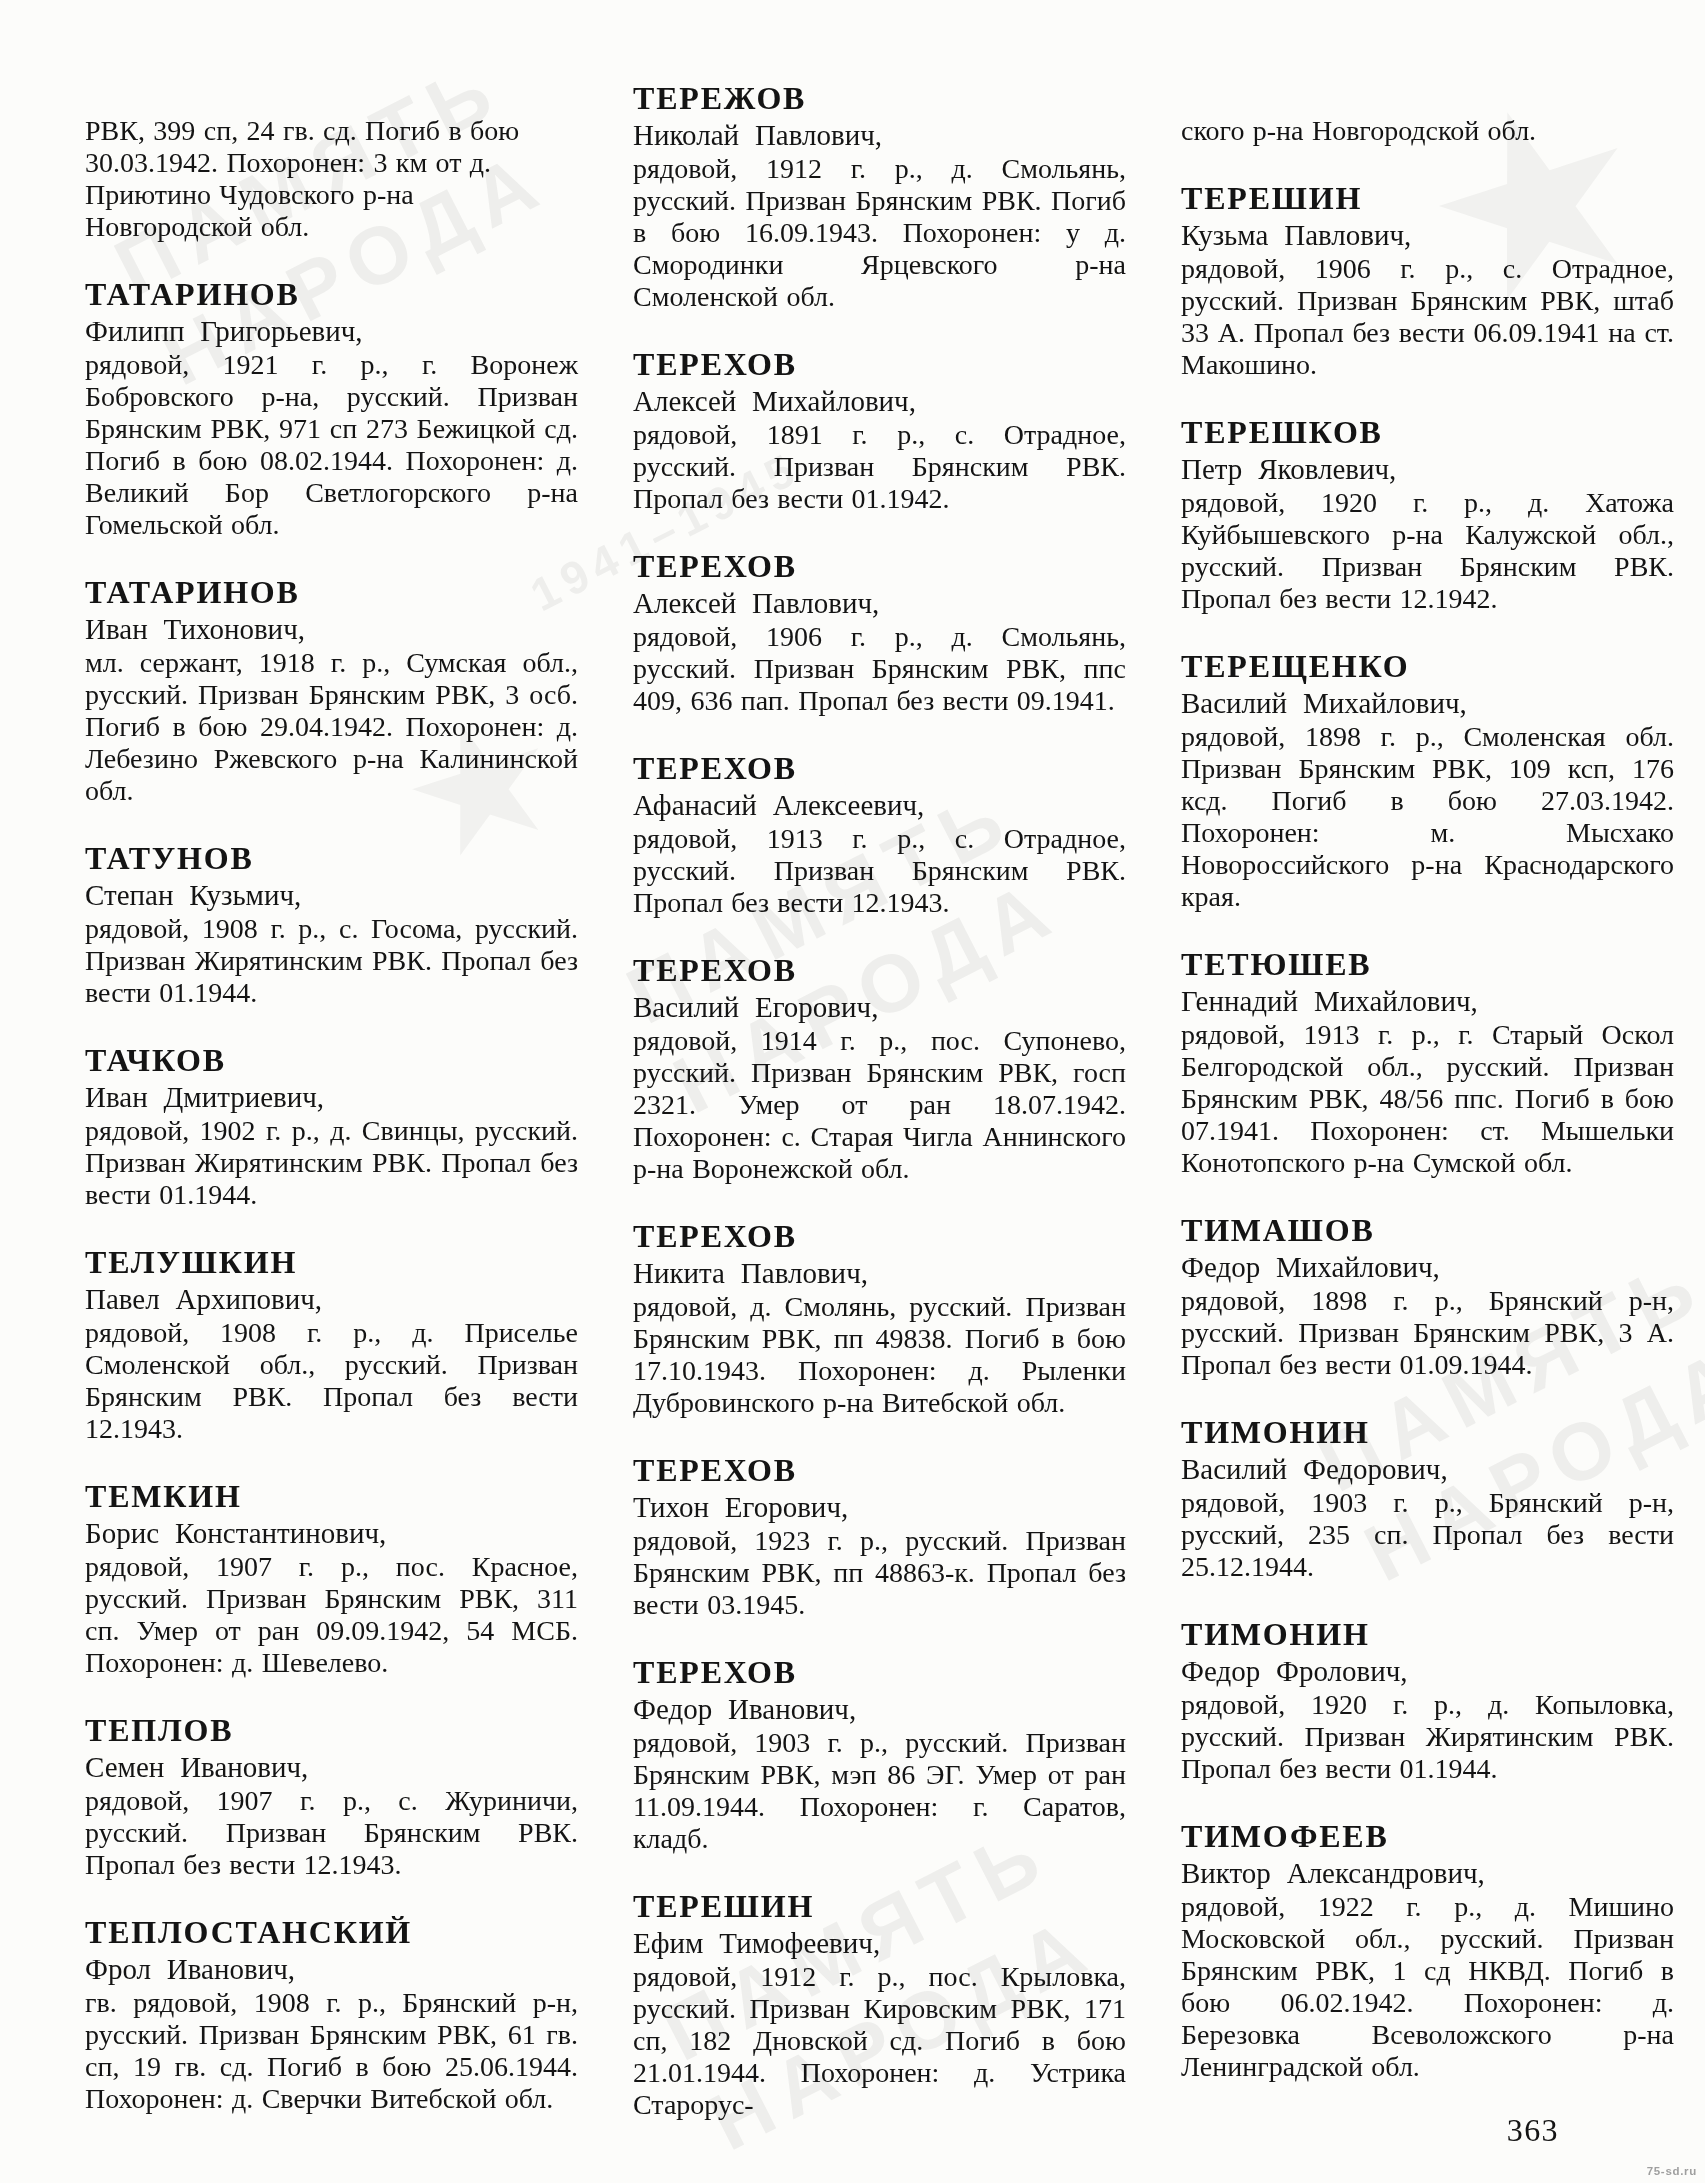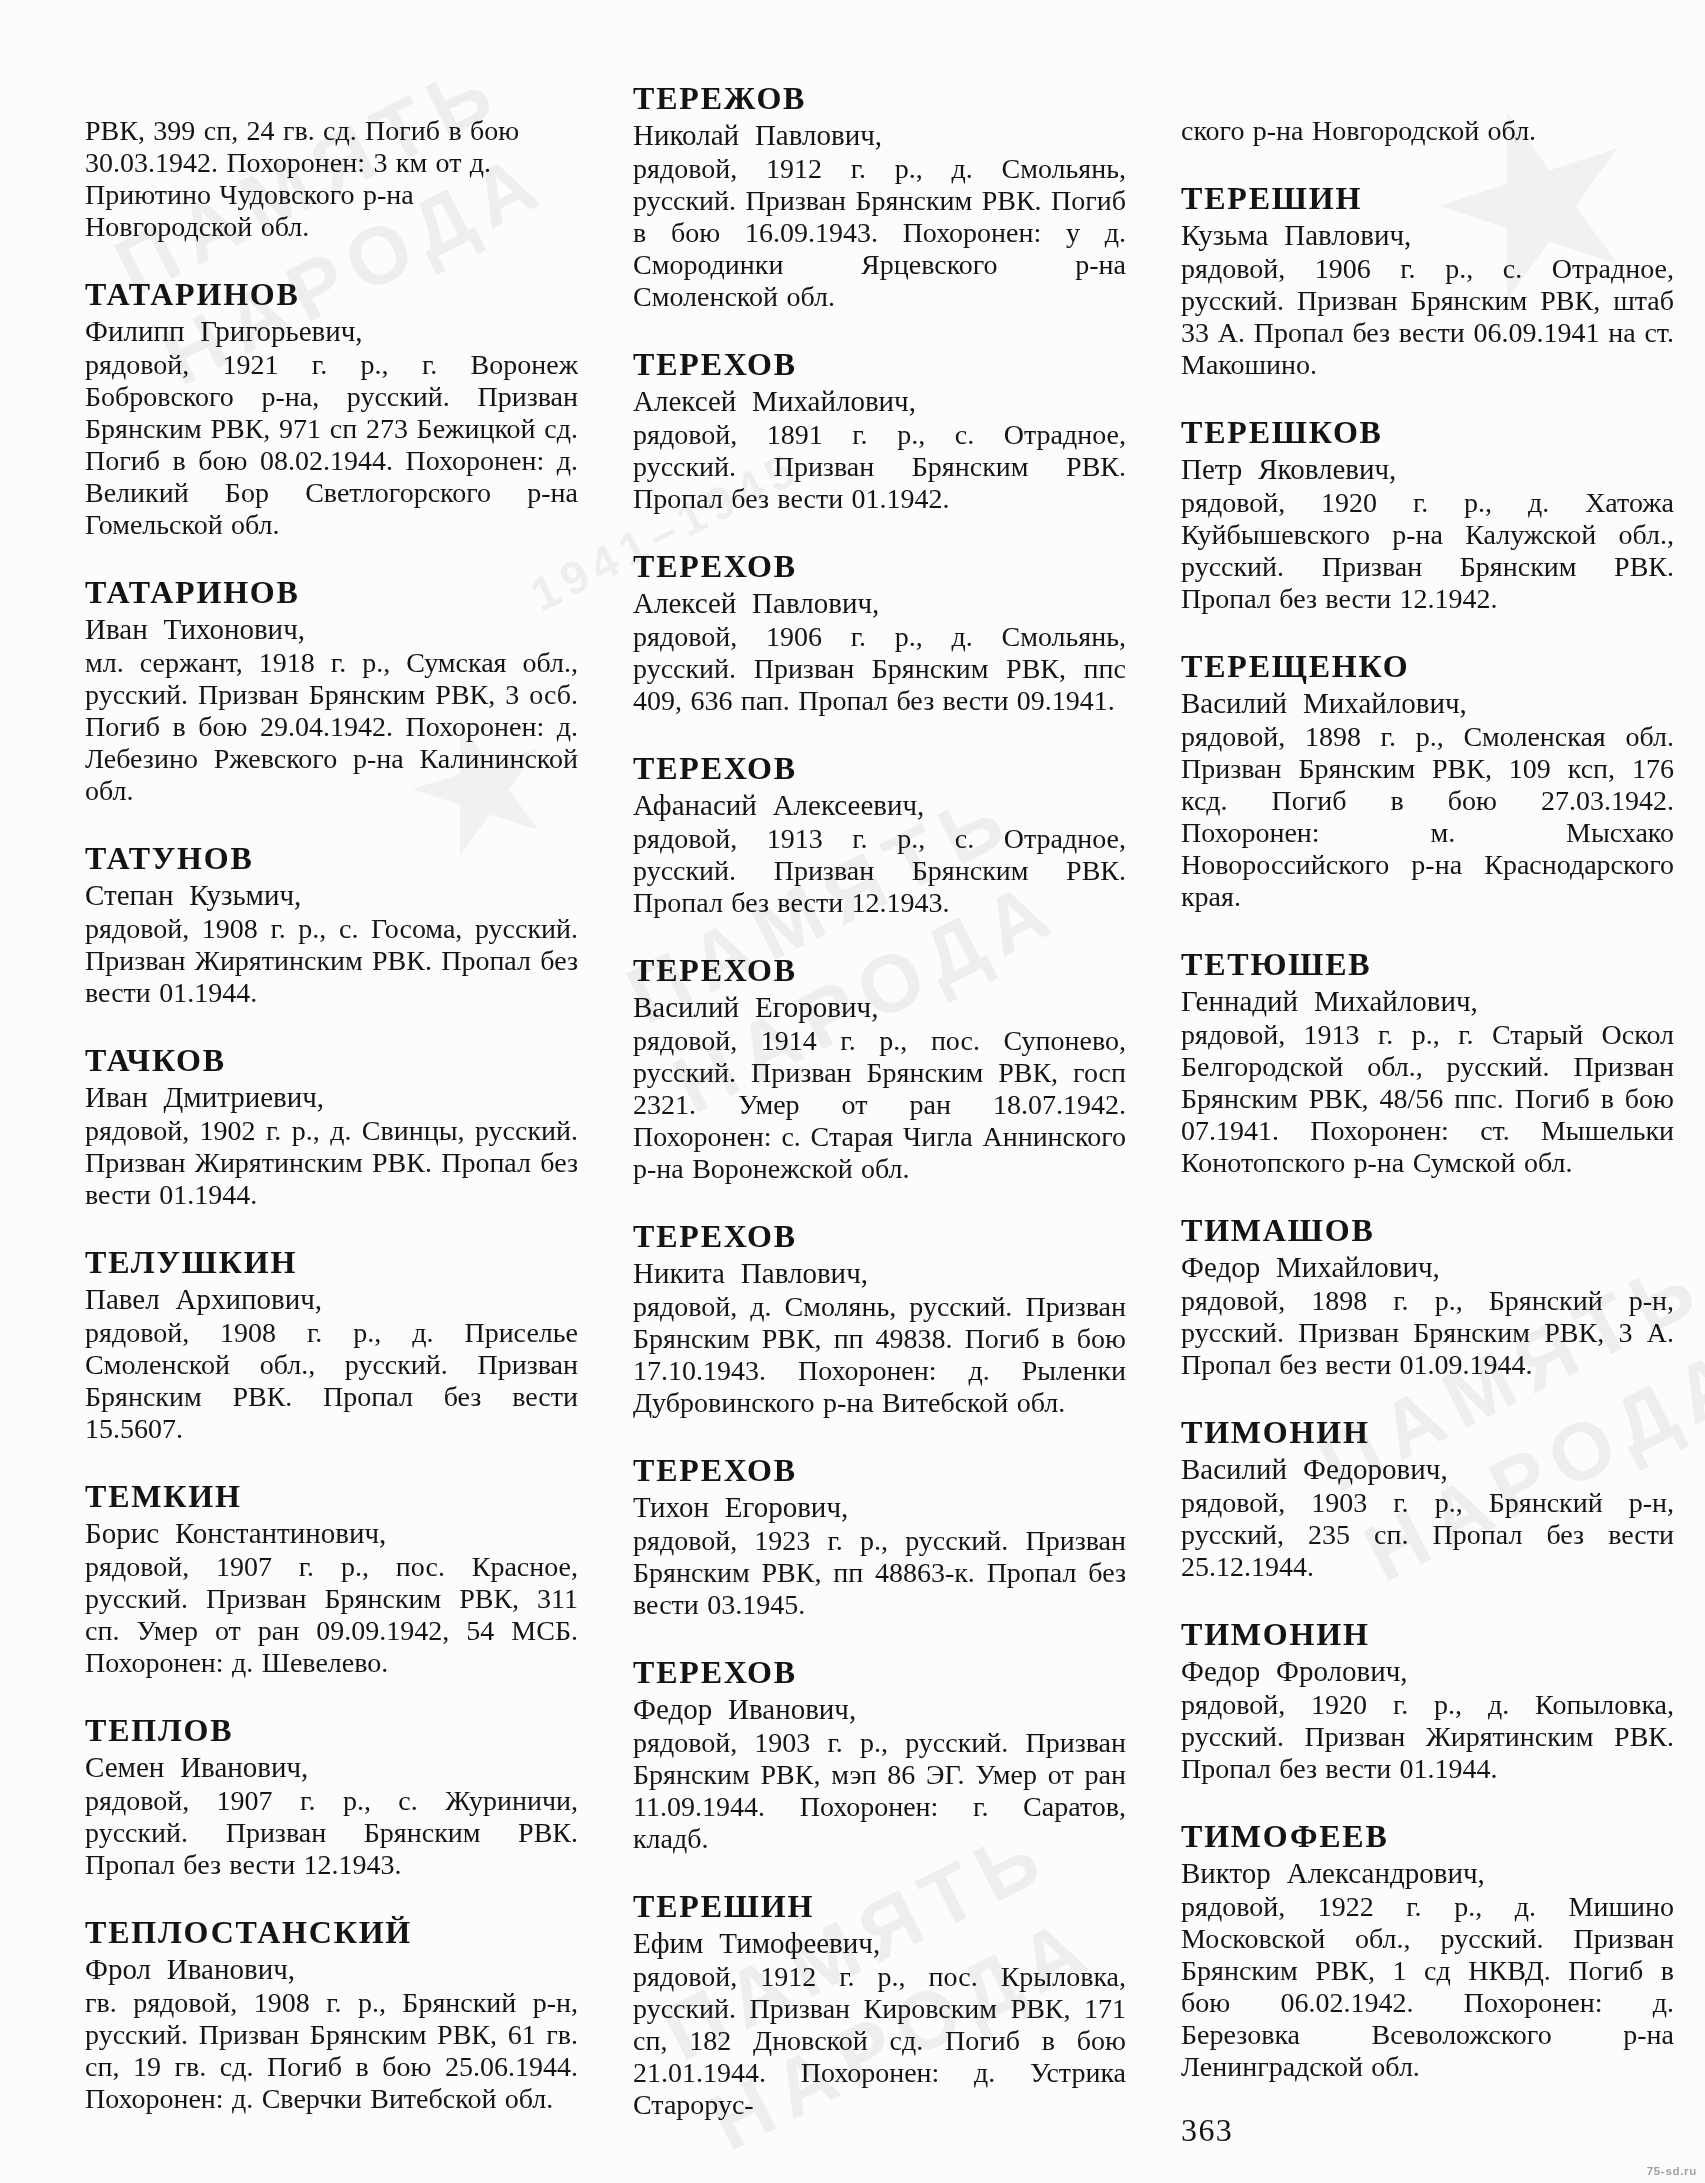--- a/index.html
+++ b/index.html
@@ -11,21 +11,21 @@
   }
   .columns { position:absolute; left:85px; top:76px; display:flex; gap:55px; }
   .col { width:493px; }
   .col-pad { padding-top:35px; }
   .entry { margin-top:33px; }
   .entry:first-child { margin-top:4px; }
   .entry-surname { font-weight:bold; font-size:32px; letter-spacing:1.8px; line-height:37px; }
   .entry-name { font-weight:normal; font-size:29px; line-height:36px; word-spacing:8.6px; }
   .entry-text { font-size:28px; line-height:32px; text-align:justify; word-spacing:1.4px; }
   .continuation .entry-text { text-align:left; }
-  .page-num { margin-top:29px; font-size:32px; padding-right:115px; letter-spacing:1.4px; }
+  .page-num { margin-top:29px; font-size:32px; text-align:right; padding-right:115px; letter-spacing:1.4px; }
 
   
   .wm { position:absolute; transform:rotate(-27deg); color:rgba(50,50,50,0.07);
         font-family:"Liberation Sans",sans-serif; font-weight:bold; text-align:center;
         pointer-events:none; user-select:none; }
   .wm-line  { display:block; font-size:81px; letter-spacing:11.5px; line-height:1.25; white-space:nowrap; }
   .wm-years { display:block; font-size:46px; letter-spacing:7.2px; }
   .wm-star  { position:absolute; font-size:245px; color:rgba(50,50,50,0.055);
               transform:rotate(-18deg); font-family:"DejaVu Sans",sans-serif;
               pointer-events:none; user-select:none; }
@@ -80,21 +80,21 @@
           <div class="entry-text">рядовой, 1908 г. р., с. Госома, русский. Призван Жирятинским РВК. Пропал без вести 01.1944.</div>
         </article>
         <article class="entry">
           <div class="entry-surname">ТАЧКОВ</div>
           <div class="entry-name">Иван Дмитриевич,</div>
           <div class="entry-text">рядовой, 1902 г. р., д. Свинцы, русский. Призван Жирятинским РВК. Пропал без вести 01.1944.</div>
         </article>
         <article class="entry">
           <div class="entry-surname">ТЕЛУШКИН</div>
           <div class="entry-name">Павел Архипович,</div>
-          <div class="entry-text">рядовой, 1908 г. р., д. Приселье Смоленской обл., русский. Призван Брянским РВК. Пропал без вести 15.5607.</div>
+          <div class="entry-text">рядовой, 1908 г. р., д. Приселье Смоленской обл., русский. Призван Брянским РВК. Пропал без вести 12.1943.</div>
         </article>
         <article class="entry">
           <div class="entry-surname">ТЕМКИН</div>
           <div class="entry-name">Борис Константинович,</div>
           <div class="entry-text">рядовой, 1907 г. р., пос. Красное, русский. Призван Брянским РВК, 311 сп. Умер от ран 09.09.1942, 54 МСБ. Похоронен: д. Шевелево.</div>
         </article>
         <article class="entry">
           <div class="entry-surname">ТЕПЛОВ</div>
           <div class="entry-name">Семен Иванович,</div>
           <div class="entry-text">рядовой, 1907 г. р., с. Журиничи, русский. Призван Брянским РВК. Пропал без вести 12.1943.</div>

